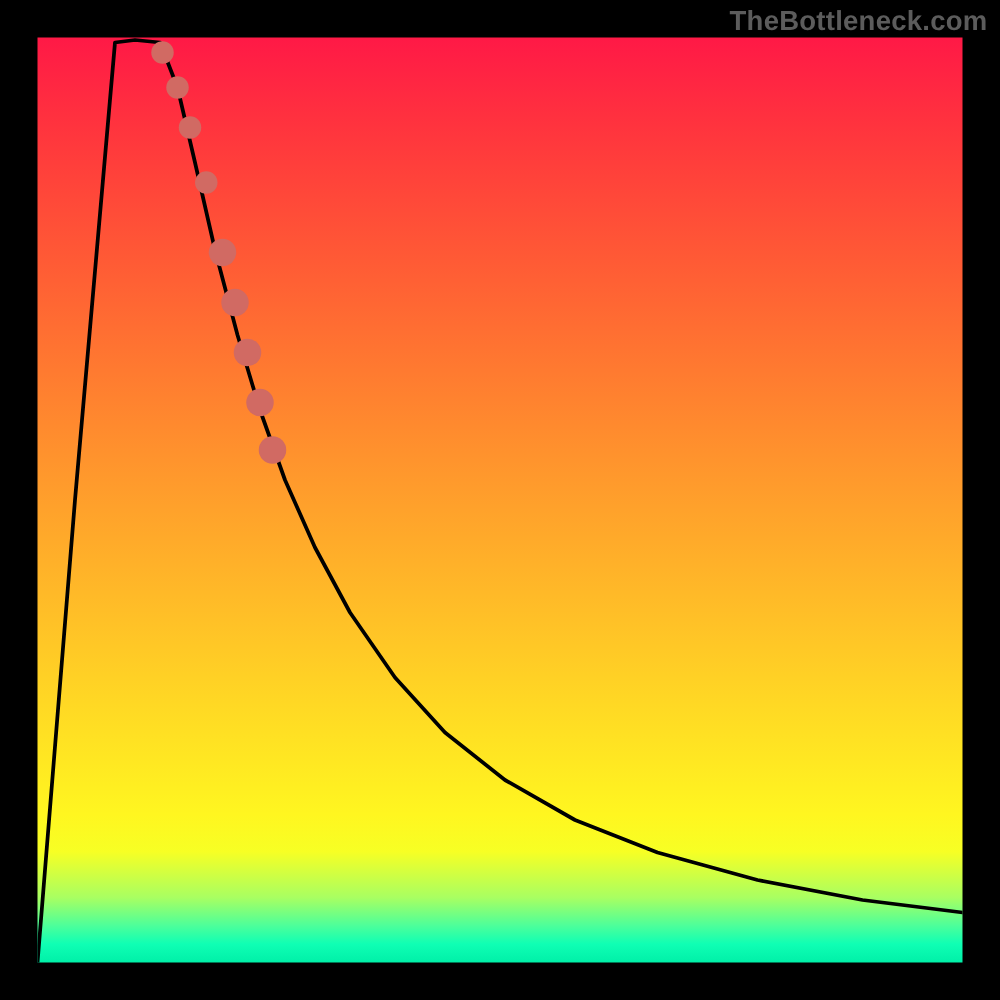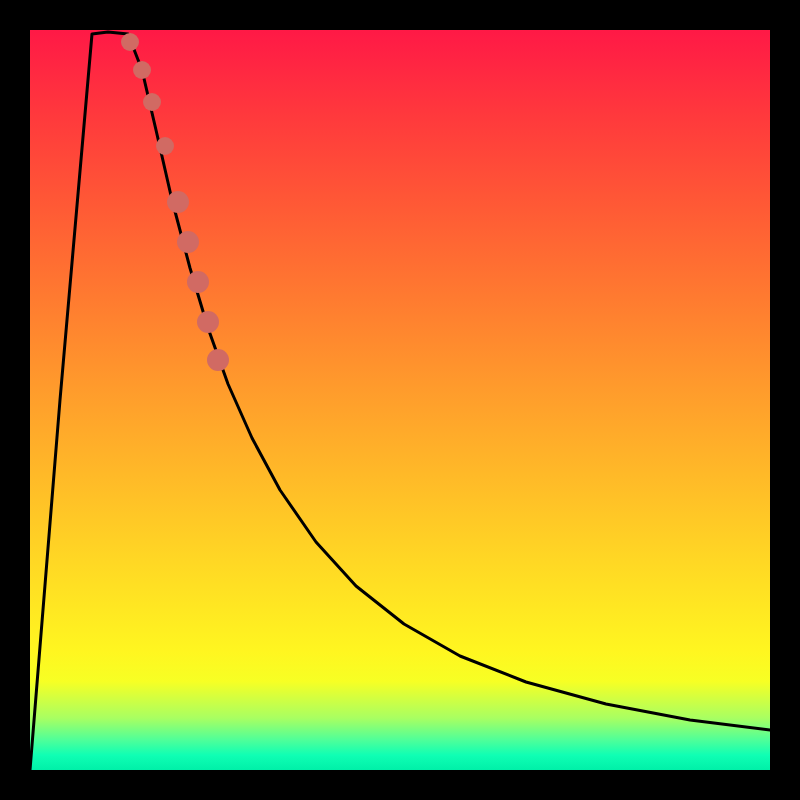--- a/index.html
+++ b/index.html
@@ -82,13 +82,14 @@
           <circle cx="122" cy="72" r="9" fill="#d16a63"></circle>
           <circle cx="135" cy="116" r="9" fill="#d16a63"></circle>
           <circle cx="148" cy="172" r="11" fill="#d16a63"></circle>
           <circle cx="158" cy="212" r="11" fill="#d16a63"></circle>
           <circle cx="168" cy="252" r="11" fill="#d16a63"></circle>
           <circle cx="178" cy="292" r="11" fill="#d16a63"></circle>
           <circle cx="188" cy="330" r="11" fill="#d16a63"></circle>
         </g>
     </svg>
   </div>
+  <div class="watermark">TheBottleneck.com</div>
 </div>
 
 </body></html>

